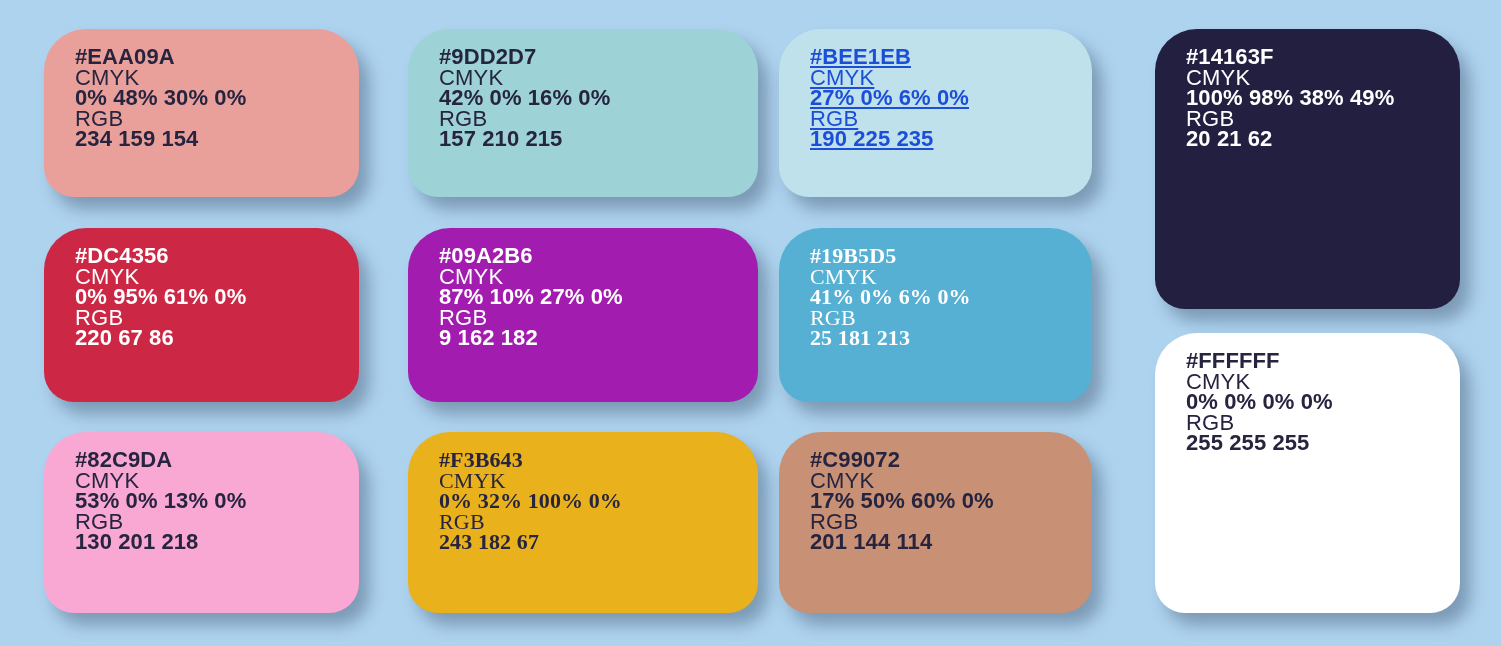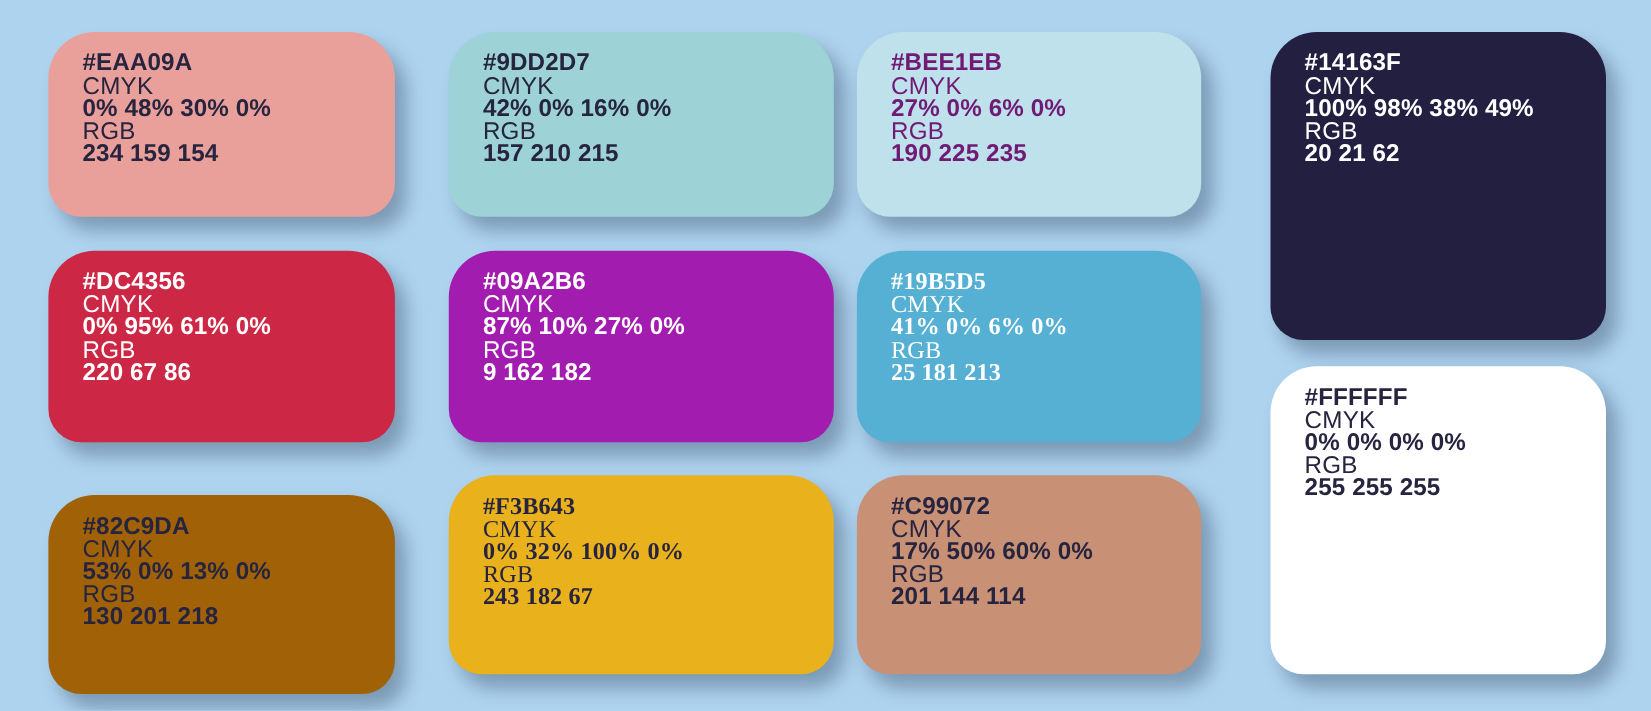--- a/index.html
+++ b/index.html
@@ -84,21 +84,21 @@
     <div class="swatch-card col-2 row-1" style="background: rgb(157, 210, 215);">
       <div class="swatch-text" style="color: rgb(38, 36, 63);">
         <span class="swatch-line value">#9DD2D7</span>
         <span class="swatch-line label">CMYK</span>
         <span class="swatch-line value">42% 0% 16% 0%</span>
         <span class="swatch-line label">RGB</span>
         <span class="swatch-line value">157 210 215</span>
       </div>
     </div>
     <div class="swatch-card col-3 row-1" style="background: rgb(190, 225, 235);">
-      <div class="swatch-text" style="color: #701a75;">
+      <div class="swatch-text" style="color: #1d4ed8; text-decoration: underline;">
         <span class="swatch-line value">#BEE1EB</span>
         <span class="swatch-line label">CMYK</span>
         <span class="swatch-line value">27% 0% 6% 0%</span>
         <span class="swatch-line label">RGB</span>
         <span class="swatch-line value">190 225 235</span>
       </div>
     </div>
     <div class="swatch-card col-4 row-tall-top" style="background: rgb(34, 31, 64);">
       <div class="swatch-text" style="color: rgb(255, 255, 255);">
         <span class="swatch-line value">#14163F</span>
@@ -137,21 +137,21 @@
     </div>
     <div class="swatch-card col-4 row-tall-bottom" style="background: rgb(255, 255, 255);">
       <div class="swatch-text" style="color: rgb(38, 36, 63);">
         <span class="swatch-line value">#FFFFFF</span>
         <span class="swatch-line label">CMYK</span>
         <span class="swatch-line value">0% 0% 0% 0%</span>
         <span class="swatch-line label">RGB</span>
         <span class="swatch-line value">255 255 255</span>
       </div>
     </div>
-    <div class="swatch-card col-1 row-3" style="background: #a16207; margin-top: 18px;">
+    <div class="swatch-card col-1 row-3" style="background: #f9a8d4;">
       <div class="swatch-text" style="color: rgb(38, 36, 63);">
         <span class="swatch-line value">#82C9DA</span>
         <span class="swatch-line label">CMYK</span>
         <span class="swatch-line value">53% 0% 13% 0%</span>
         <span class="swatch-line label">RGB</span>
         <span class="swatch-line value">130 201 218</span>
       </div>
     </div>
     <div class="swatch-card col-2 row-3" style="background: rgb(233, 177, 27);">
       <div class="swatch-text" style="color: rgb(38, 36, 63); font-family: Liberation Serif, serif;">

